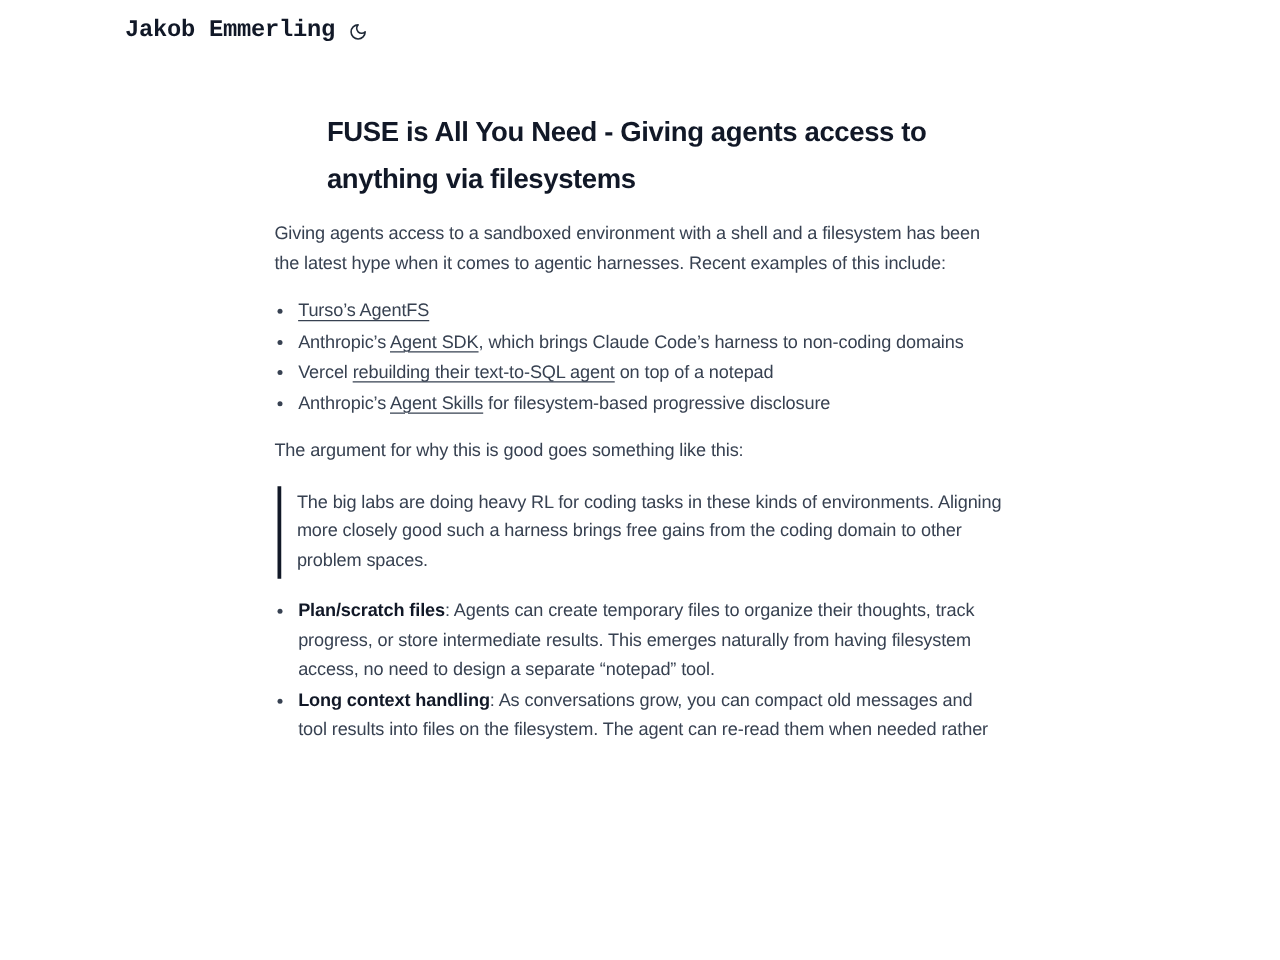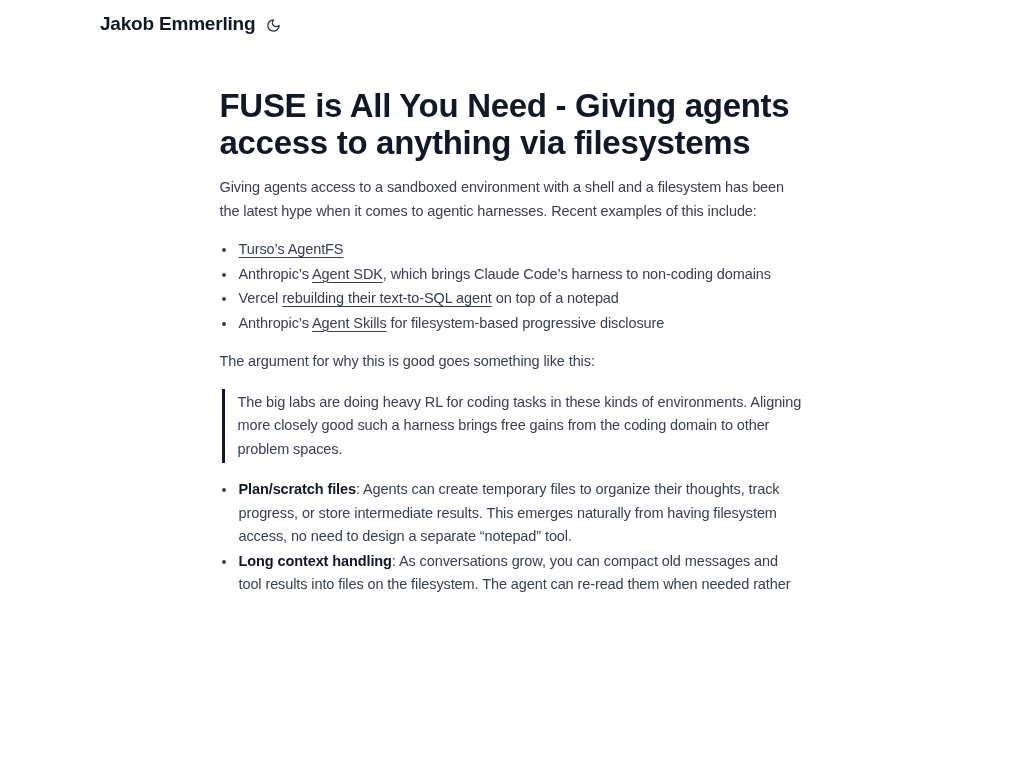--- a/index.html
+++ b/index.html
@@ -8,33 +8,33 @@
     font-family:"Liberation Sans", sans-serif;
     color:#374151;
     position:relative;
   }
   .site-header {
     position:absolute; top:13px; left:100px;
     display:flex; align-items:center; gap:11px;
   }
   .site-title {
     font-size:19px; font-weight:700; color:#111827;
-    text-decoration:none; letter-spacing:-0.2px; cursor:pointer;
+    text-decoration:none; letter-spacing:-0.2px; cursor:pointer;font-family:Liberation Mono, monospace;
   }
   .theme-toggle {
     background:none; border:none; padding:0; cursor:pointer;
     display:flex; align-items:center; margin-top:2px;
   }
   .theme-toggle svg { display:block; }
   main {
     width:585px; margin:0 auto; padding-top:87px;
   }
   h1.post-title {
-    font-size:33px; line-height:37px; font-weight:700;
-    color:#111827; letter-spacing:-0.3px;
+    font-size:22px; line-height:37px; font-weight:700;
+    color:#111827; letter-spacing:-0.3px;margin-left:42px;
   }
   .post-date {
     font-size:11.5px; color:#6b7280; margin-top:7px; margin-bottom:24px;
   }
   p, li {
     font-size:14.5px; line-height:23.5px; letter-spacing:-0.1px;
   }
   p { margin:15px 0; }
   ul { margin:15px 0; padding-left:17px; }
   li { margin:1px 0; padding-left:2px; }

